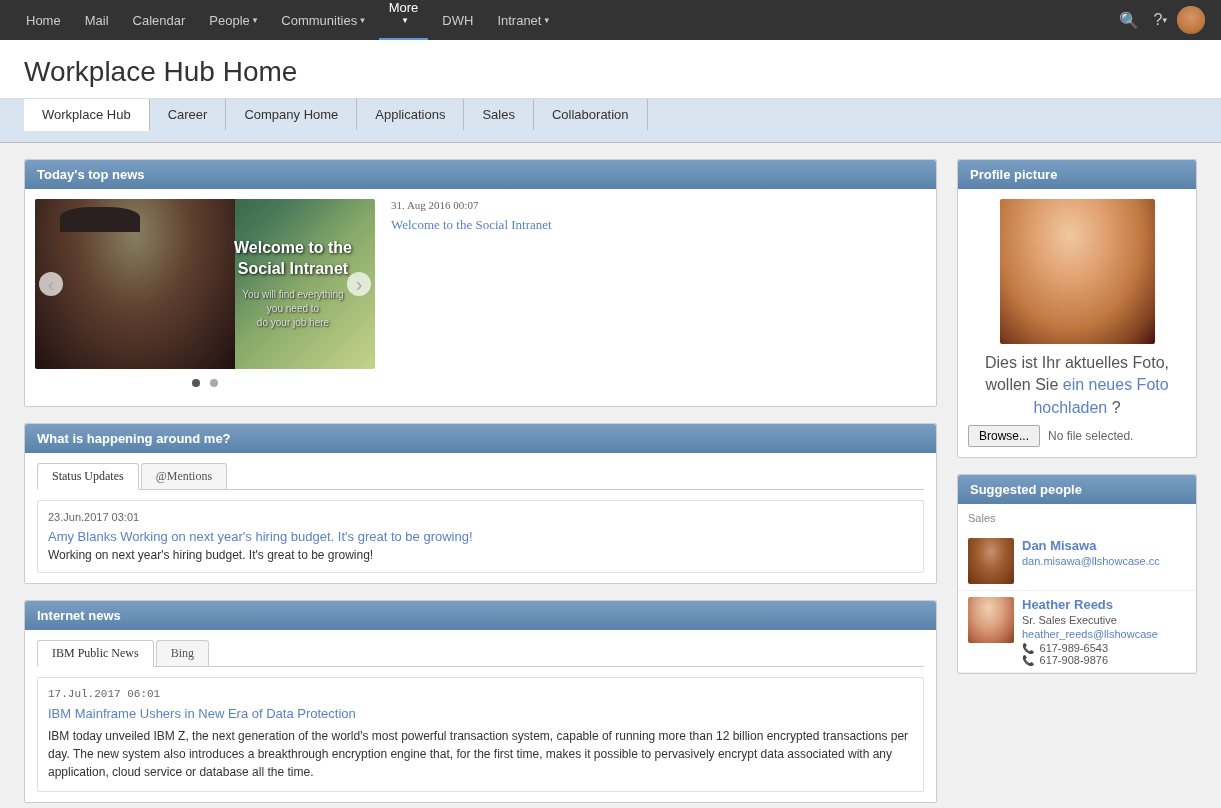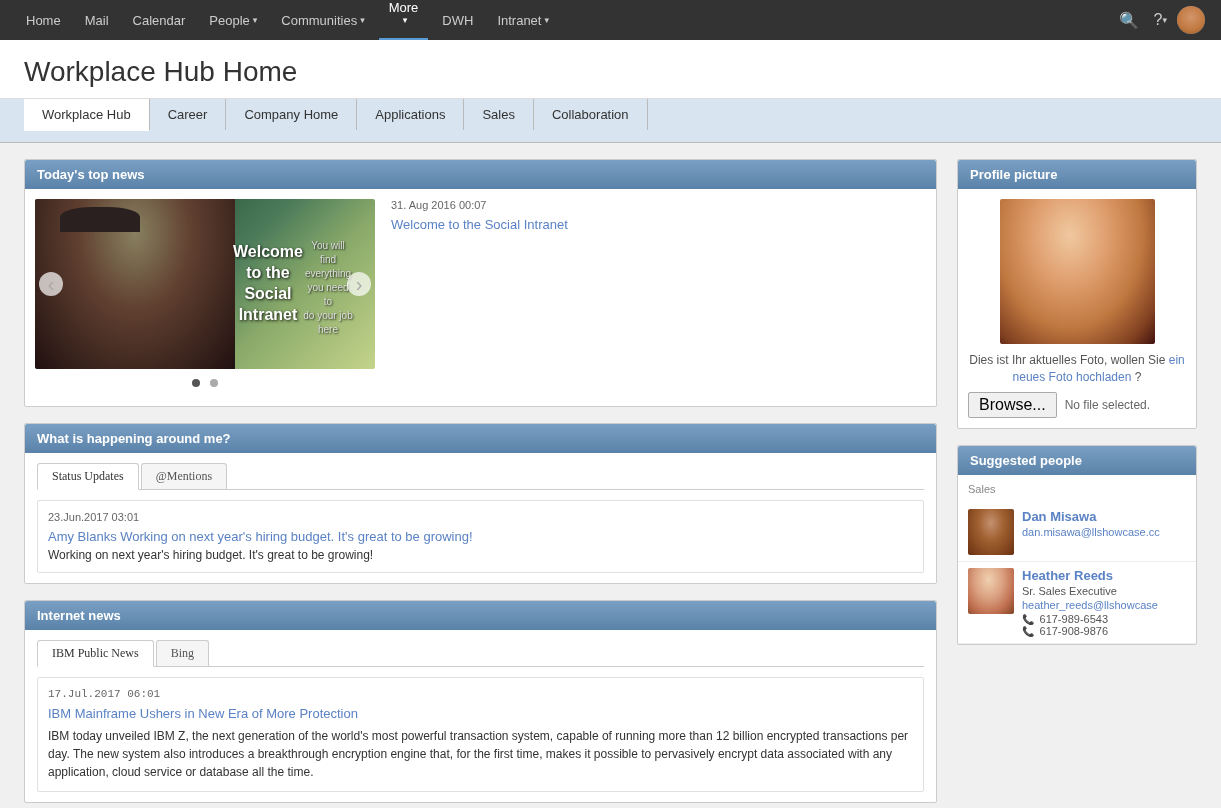--- a/index.html
+++ b/index.html
@@ -158,20 +158,21 @@
     .carousel-dot {
       display: inline-block;
       width: 8px; height: 8px;
       border-radius: 4px;
       background: #aaa;
       margin: 0 3px;
     }
     .carousel-dot.active { background: #555; }
     .carousel-info {
       flex: 1;
+      font-family: Liberation Serif, serif;
     }
     .carousel-date { font-size: 11px; color: #666; margin-bottom: 6px; }
     .carousel-link { color: #5a82c4; font-size: 13px; cursor: pointer; }
 
     
     .inner-tabs {
       display: flex;
       border-bottom: 1px solid #ccc;
       margin-bottom: 10px;
     }
@@ -227,37 +228,37 @@
     }
     .profile-pic-img {
       width: 155px; height: 145px;
       background: radial-gradient(ellipse at 45% 30%, #e8c4a0 0%, #d4a070 40%, #c08050 70%, #5a3020 100%);
       margin: 0 auto 8px auto;
       border-radius: 2px;
       overflow: hidden;
       position: relative;
     }
     .profile-text {
-      font-size: 12px;
+      font-size: 16px;
       color: #555;
       margin-bottom: 4px;
       line-height: 1.4;
     }
     .profile-link { color: #5a82c4; cursor: pointer; }
     .profile-browse-row {
       display: flex;
       align-items: center;
       gap: 8px;
       margin-top: 6px;
     }
     .browse-btn {
       padding: 3px 10px;
       border: 1px solid #aaa;
       background: #f0f0f0;
-      font-size: 16px;
+      font-size: 12px;
       cursor: pointer;
       border-radius: 2px;
     }
     .no-file-text { font-size: 12px; color: #666; }
 
     
     .suggested-label {
       font-size: 11px;
       color: #888;
       margin-bottom: 8px;
@@ -353,21 +354,21 @@
     <div class="section-box">
       <div class="section-header">Today's top news</div>
       <div class="carousel-area">
         <div class="carousel-img-wrap">
           <div class="carousel-img">
 
             <div style="position:absolute;left:0;top:0;width:200px;height:170px;background:radial-gradient(ellipse at 50% 20%, #888060 0%,#604030 40%,#201010 100%);border-radius:2px 0 0 2px;"></div>
 
             <div style="position:absolute;top:8px;left:25px;width:80px;height:25px;background:#2a2020;border-radius:40% 40% 0 0;"></div>
 
-            <div style="position:absolute;right:12px;top:0;bottom:0;width:140px;display:flex;flex-direction:row;justify-content:center;align-items:center;text-align:center;padding:10px;">
+            <div style="position:absolute;right:12px;top:0;bottom:0;width:140px;display:flex;flex-direction:column;justify-content:center;align-items:center;text-align:center;padding:10px;">
               <div style="color:#fff;font-size:16px;font-weight:bold;line-height:1.3;text-shadow:1px 1px 3px rgba(0,0,0,0.9);">Welcome to the<br>Social Intranet</div>
               <div style="color:#ddd;font-size:10px;margin-top:8px;line-height:1.4;text-shadow:1px 1px 2px rgba(0,0,0,0.8);">You will find everything you need to<br>do your job here</div>
             </div>
 
             <div class="carousel-nav-btn left">‹</div>
             <div class="carousel-nav-btn right">›</div>
           </div>
           <div class="carousel-dots">
             <span class="carousel-dot active"></span>
             <span class="carousel-dot"></span>
@@ -397,21 +398,21 @@
 
     <div class="section-box">
       <div class="section-header">Internet news</div>
       <div class="section-body-pad">
         <div class="inner-tabs">
           <div class="inner-tab active">IBM Public News</div>
           <div class="inner-tab">Bing</div>
         </div>
         <div style="border:1px solid #e0e0e0;padding:10px;border-radius:2px;">
           <div class="news-date">17.Jul.2017 06:01</div>
-          <a class="news-title">IBM Mainframe Ushers in New Era of More Protection</a>
+          <a class="news-title">IBM Mainframe Ushers in New Era of Data Protection</a>
           <div class="news-body">IBM today unveiled IBM Z, the next generation of the world's most powerful transaction system, capable of running more than 12 billion encrypted transactions per day. The new system also introduces a breakthrough encryption engine that, for the first time, makes it possible to pervasively encrypt data associated with any application, cloud service or database all the time.</div>
         </div>
       </div>
     </div>
 
   </div>
 
   <div class="right-col">
 
 

